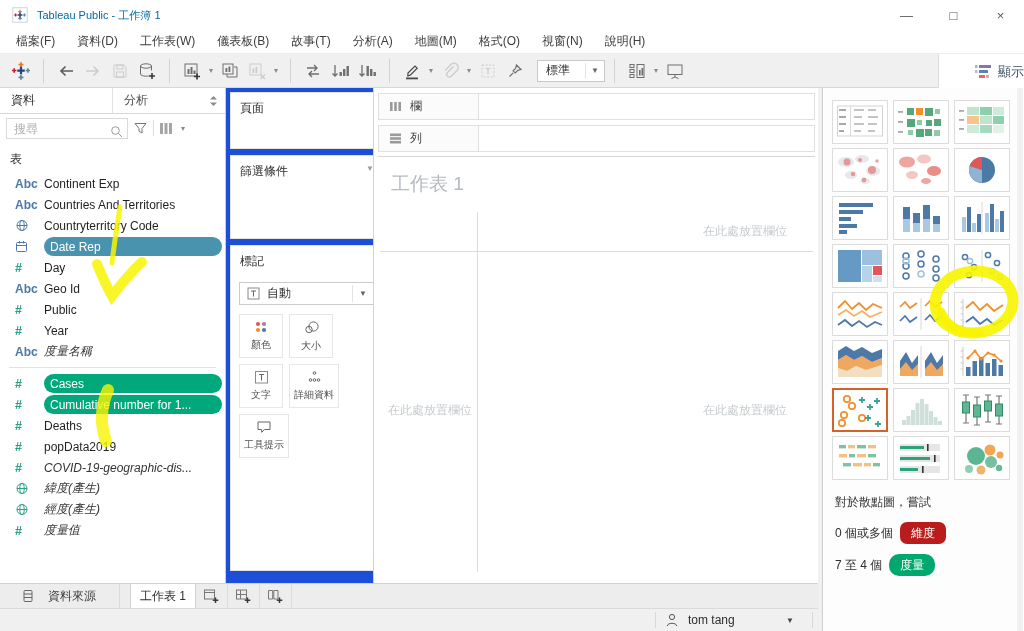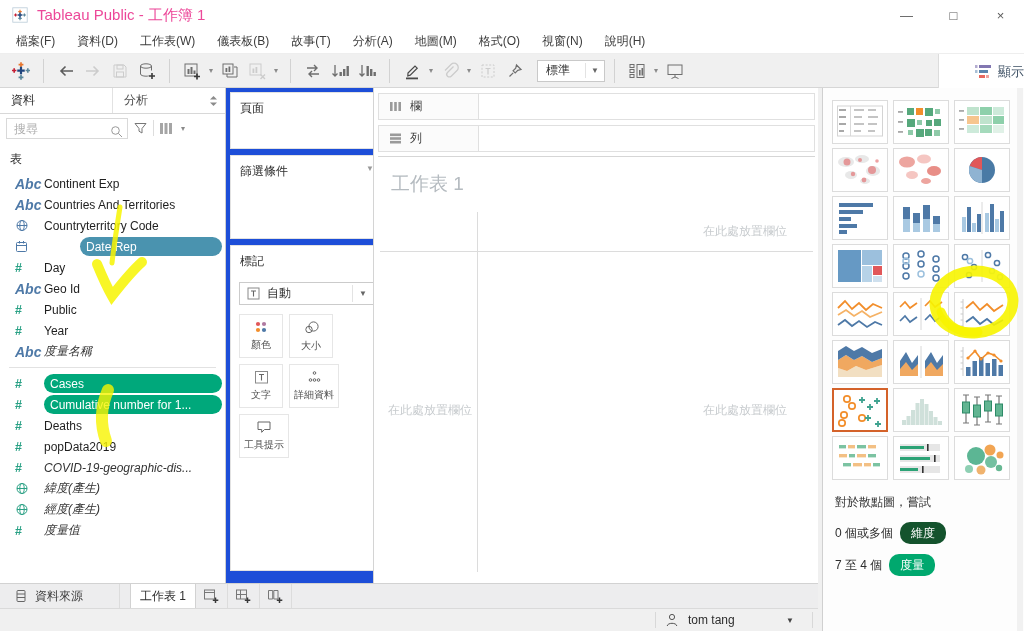--- a/index.html
+++ b/index.html
@@ -2,21 +2,21 @@
 <html><head>
 <meta charset="utf-8">
 <style>
   *{box-sizing:border-box;margin:0;padding:0}
   html,body{background:#9a9a9a}
   #app{position:relative;width:1024px;height:631px;background:#f0f0f0;overflow:hidden;
        font-family:"Liberation Sans",sans-serif;font-size:12px;color:#333}
   svg{display:block}
   
   .titlebar{position:absolute;top:0;left:0;right:0;height:30px;background:#fff;display:flex;align-items:center;padding-left:12px;gap:9px}
-  .title-text{font-size:15px;color:#ec4899}
+  .title-text{font-size:11px;color:#0369a1}
   .wbtns{margin-left:auto;display:flex;height:30px}
   .wbtn{width:47px;display:flex;align-items:center;justify-content:center;color:#5a5a5a;font-size:13px}
   
   .menubar{position:absolute;top:30px;left:0;right:0;height:24px;background:#fff;display:flex;align-items:center;padding-left:5px;border-bottom:1px solid #eee}
   .menu-item{padding:0 11px;color:#3c3c3c}
   
   .toolbar{position:absolute;top:54px;left:0;right:0;height:34px;background:#f0f0f0;border-bottom:1px solid #d6d6d6;display:flex;align-items:center;padding-left:8px;gap:1px}
   .tbtn{min-width:26px;height:26px;display:flex;align-items:center;justify-content:center}
   .tsep{width:1px;height:24px;background:#d2d2d2;margin:0 8px;flex:none}
   .caret{font-size:8px;color:#8a8a8a;width:10px;text-align:center}
@@ -29,21 +29,21 @@
   .pane-tab{flex:1;display:flex;align-items:center;padding:0 7px 0 11px;color:#2e2e2e}
   .pane-tab.inactive{border-left:1px solid #e2e2e2;color:#4a4a4a;justify-content:space-between}
   .ds-row{height:31px;display:flex;align-items:center;gap:7px;padding-left:9px;color:#2b2b2b;font-size:12.5px}
   .search-row{height:28px;display:flex;align-items:center;padding:0 4px 0 6px;gap:5px}
   .search-box{flex:0 0 122px;height:21px;border:1px solid #d9d9d9;background:#fff;display:flex;align-items:flex-end;padding:0 4px 0 7px;color:#aeaeae}
   .search-box .ph{flex:1}
   .vsep-sm{width:1px;height:16px;background:#ddd}
   .tables-header{padding:9px 0 5px 10px;color:#2e2e2e}
   .field-row{height:21px;display:flex;align-items:center}
   .f-icon{width:29px;margin-left:15px;flex:none;display:flex;align-items:center}
-  .ic-abc{color:#4e79a7;font-size:14px;font-weight:bold;font-style:italic;letter-spacing:0}
+  .ic-abc{color:#4e79a7;font-size:12px;font-weight:bold;letter-spacing:0}
   .ic-hash{color:#2aa185;font-size:12.5px;font-weight:bold}
   .f-label{flex:1;margin-right:3px;white-space:nowrap;overflow:hidden;color:#1f1f1f}
   .f-label.pill{color:#fff;border-radius:10px;padding:2.5px 0 2.5px 6px}
   .f-label.it{font-style:italic;color:#333}
   .field-divider{height:1px;background:#e2e2e2;margin:5px 9px}
   
   .cards-pane{position:absolute;top:88px;left:226px;width:163px;height:495px;background:#1d4ed8}
   .card{position:absolute;left:4px;right:5px;border:1px solid #e2e2e2;background:#fff}
   .card-label{padding:7px 0 0 9px;color:#2e2e2e}
   .card-caret{position:absolute;top:8px;right:9px;font-size:8px;color:#9a9a9a}
@@ -66,21 +66,21 @@
   .thumb-grid{display:grid;grid-template-columns:repeat(3,56px);gap:4px 5px;padding:12px 0 0 9px}
   .thumb{width:56px;height:44px;background:#fff;border:1px solid #dcdcdc;display:flex;align-items:center;justify-content:center}
   .thumb.selected{border-width:2px;border-style:solid}
   .showme-hints{padding:14px 0 0 12px;color:#2e2e2e}
   .hint-title{margin-bottom:11px}
   .hint-row{display:flex;align-items:center;gap:7px;margin-bottom:10px}
   .hint-pill{color:#fff;border-radius:10px;padding:2.5px 11px;font-size:12px}
   .scroll-strip{position:absolute;right:1px;top:0;bottom:0;width:6px;background:#f1f1f1}
   
   .tabbar{position:absolute;left:0;top:583px;width:818px;height:25px;background:#ededee;border-top:1px solid #d2d2d2;display:flex;align-items:stretch}
-  .tab-ds{width:120px;display:flex;align-items:center;gap:8px;padding-left:15px;color:#3e3e3e;border-right:1px solid #dcdcdc}
+  .tab-ds{width:120px;display:flex;align-items:center;gap:14px;padding-left:22px;color:#3e3e3e;border-right:1px solid #dcdcdc}
   .tab-sheet{width:66px;margin-left:10px;background:#fff;border-left:1px solid #d2d2d2;border-right:1px solid #d2d2d2;display:flex;align-items:center;justify-content:center;color:#2e2e2e}
   .tab-btn{width:32px;display:flex;align-items:center;justify-content:center;border-right:1px solid #dcdcdc}
   .statusbar{position:absolute;left:0;top:608px;width:818px;height:23px;background:#f0f0f0;border-top:1px solid #dadada}
   .sb-sep{position:absolute;top:3px;width:1px;height:16px;background:#d8d8d8}
   .sb-user{position:absolute;left:665px;top:0;height:22px;display:flex;align-items:center;gap:9px;color:#2e2e2e}
   .sb-caret{position:absolute;left:786px;top:7px;font-size:8px;color:#444}
 </style>
 </head>
 <body>
 
@@ -346,21 +346,21 @@
           </span>
           <span class="f-label">Countryterritory Code</span>
         </div>
         <div class="field-row">
           <span class="f-icon">
             <svg width="13" height="13" fill="none" stroke="#4e79a7">
               <rect x="1.5" y="2.5" width="10" height="9" rx="1"></rect>
               <path d="M1.5,5.5 h10 M4.5,1 v2.5 M8.5,1 v2.5"></path>
             </svg>
           </span>
-          <span class="f-label pill" style="background: rgb(74, 147, 175); margin-left: 36px;">Date Rep</span>
+          <span class="f-label pill" style="background: rgb(74, 147, 175);">Date Rep</span>
         </div>
         <div class="field-row">
           <span class="f-icon">
             <span class="ic-hash">#</span>
           </span>
           <span class="f-label">Day</span>
         </div>
         <div class="field-row">
           <span class="f-icon">
             <span class="ic-abc">Abc</span>
@@ -906,21 +906,21 @@
             <circle cx="12" cy="30" r="4" fill="#8fd0b4"></circle>
             <circle cx="24" cy="31" r="4.5" fill="#f0b36e"></circle>
             <circle cx="42" cy="29" r="3.2" fill="#67b893"></circle>
           </svg>
         </div>
       </div>
     <div class="showme-hints">
       <div class="hint-title">對於散點圖，嘗試</div>
       <div class="hint-row">
         <span>0 個或多個</span>
-        <span class="hint-pill" style="background: #14532d;">維度</span>
+        <span class="hint-pill" style="background: #b91c1c; border-radius: 7px;">維度</span>
       </div>
       <div class="hint-row">
         <span>7 至 4 個</span>
         <span class="hint-pill" style="background: rgb(0, 168, 110);">度量</span>
       </div>
     </div>
     <div class="scroll-strip"></div>
   </div>
 
   <div class="tabbar">

